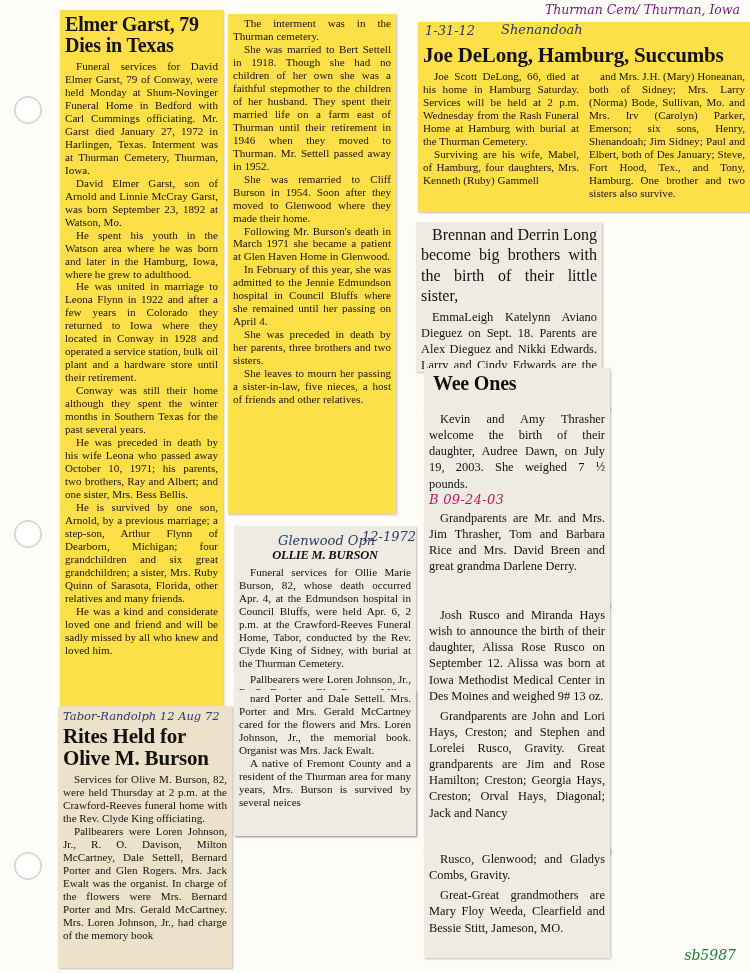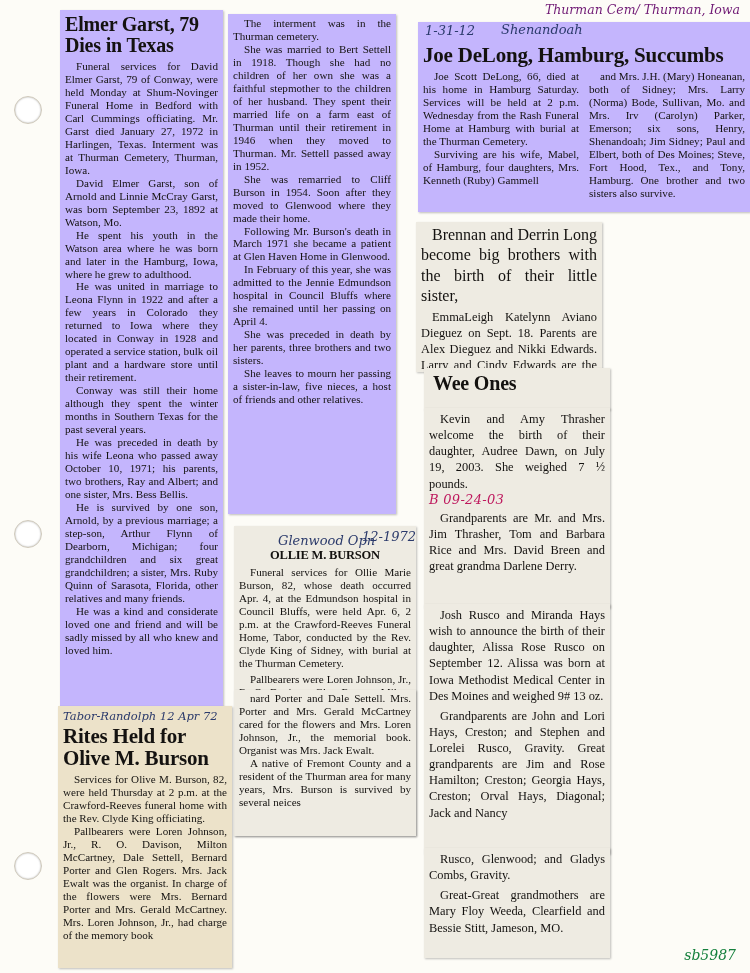--- a/index.html
+++ b/index.html
@@ -39,34 +39,34 @@
   
   .clip {
     position: absolute;
     background: #f2ede0;
     color: #141210;
     box-shadow: 1px 1px 2px rgba(0,0,0,0.25);
     box-sizing: border-box;
     padding: 3px 5px;
     overflow: hidden;
   }
-  .clip.tan  { background: #c4b5fd; }
+  .clip.tan  { background: #fde047; }
   .clip.tan2 { background: #ece2c9; }
   .clip.grey { background: #eeebe2; }
 
   .hl {
     font-weight: bold;
     font-size: 17px;
     line-height: 1.05;
     margin: 1px 0 4px 0;
     letter-spacing: -0.2px;
   }
   .hl.big  { font-size: 20px; }
   .hl.huge { font-size: 21px; }
-  .hl.sm   { font-size: 12.5px; }
+  .hl.sm   { font-size: 12.5px; font-style: italic; }
 
   p.t {
     margin: 0 0 0 0;
     font-size: 11.1px;
     line-height: 1.17;
     text-align: justify;
     text-indent: 11px;
     hyphens: auto;
     -webkit-hyphens: auto;
   }
@@ -146,39 +146,39 @@
     <p class="t">Funeral services for Ollie Marie Burson, 82, whose death occurred Apr. 4, at the Edmundson hospital in Council Bluffs, were held Apr. 6, 2 p.m. at the Crawford-Reeves Funeral Home, Tabor, conducted by the Rev. Clyde King of Sidney, with burial at the Thurman Cemetery.</p>
     <p class="t" style="margin-top:3px;">Pallbearers were Loren Johnson, Jr., R. O. Davison, Glen Rogers, Milton McCartney, Ber-</p>
   </div>
 
   <div class="clip grey" style="left:234px; top:690px; width:182px; height:146px; padding-top:2px;">
     <p class="t">nard Porter and Dale Settell. Mrs. Porter and Mrs. Gerald McCartney cared for the flowers and Mrs. Loren Johnson, Jr., the memorial book. Organist was Mrs. Jack Ewalt.</p>
     <p class="t">A native of Fremont County and a resident of the Thurman area for many years, Mrs. Burson is survived by several neices</p>
   </div>
 
   <div class="clip tan2" style="left:58px; top:706px; width:174px; height:262px;">
-    <div class="handw sm" style="margin-bottom:2px;">Tabor-Randolph  12 Apr 72</div>
+    <div class="handw sm" style="margin-bottom:2px;">Tabor-Randolph  12 Aug 72</div>
     <div class="hl huge">Rites Held for Olive M. Burson</div>
     <p class="t">Services for Olive M. Burson, 82, were held Thursday at 2 p.m. at the Crawford-Reeves funeral home with the Rev. Clyde King officiating.</p>
     <p class="t">Pallbearers were Loren Johnson, Jr., R. O. Davison, Milton McCartney, Dale Settell, Bernard Porter and Glen Rogers. Mrs. Jack Ewalt was the organist. In charge of the flowers were Mrs. Bernard Porter and Mrs. Gerald McCartney. Mrs. Loren Johnson, Jr., had charge of the memory book</p>
   </div>
 
   <div class="clip tan" style="left:418px; top:22px; width:332px; height:190px;">
     <div style="height:18px; position:relative;text-align:center;">
       <span class="handw" style="position:absolute; left:2px; top:-2px;">1-31-12</span>
       <span class="handw" style="position:absolute; left:78px; top:-3px;">Shenandoah</span>
     </div>
     <div class="hl huge" style="margin-top:1px;">Joe DeLong, Hamburg, Succumbs</div>
     <div style="display:flex; gap:10px;">
       <div style="width:158px;">
         <p class="t">Joe Scott DeLong, 66, died at his home in Hamburg Saturday. Services will be held at 2 p.m. Wednesday from the Rash Funeral Home at Hamburg with burial at the Thurman Cemetery.</p>
         <p class="t">Surviving are his wife, Mabel, of Hamburg, four daughters, Mrs. Kenneth (Ruby) Gammell</p>
       </div>
       <div style="width:158px;">
-        <p class="t">and Mrs. J.H. (Mary) Honeanan, both of Sidney; Mrs. Larry (Norma) Bode, Sullivan, Mo. and Mrs. Irv (Carolyn) Parker, Emerson; six sons, Henry, Shenandoah; Jim Sidney; Paul and Elbert, both of Des Moines; Steve, Fort Hood, Tex., and Tony, Hamburg. One brother and two sisters also survive.</p>
+        <p class="t">and Mrs. J.H. (Mary) Honeanan, both of Sidney; Mrs. Larry (Norma) Bode, Sullivan, Mo. and Mrs. Irv (Carolyn) Parker, Emerson; six sons, Henry, Shenandoah; Jim Sidney; Paul and Elbert, both of Des January; Steve, Fort Hood, Tex., and Tony, Hamburg. One brother and two sisters also survive.</p>
       </div>
     </div>
   </div>
 
   <div class="clip grey" style="left:416px; top:222px; width:186px; height:150px;">
     <p class="t" style="font-size:16px; line-height:1.28;">Brennan and Derrin Long become big brothers with the birth of their little sister,</p>
     <p class="t" style="font-size:12.4px; line-height:1.28; margin-top:3px;">EmmaLeigh Katelynn Aviano Dieguez on Sept. 18. Parents are Alex Dieguez and Nikki Edwards. Larry and Cindy Edwards are the little M'siss grandparents.</p>
     <div class="stamp" style="margin-top:1px;">B 10-01-03</div>
   </div>
 

